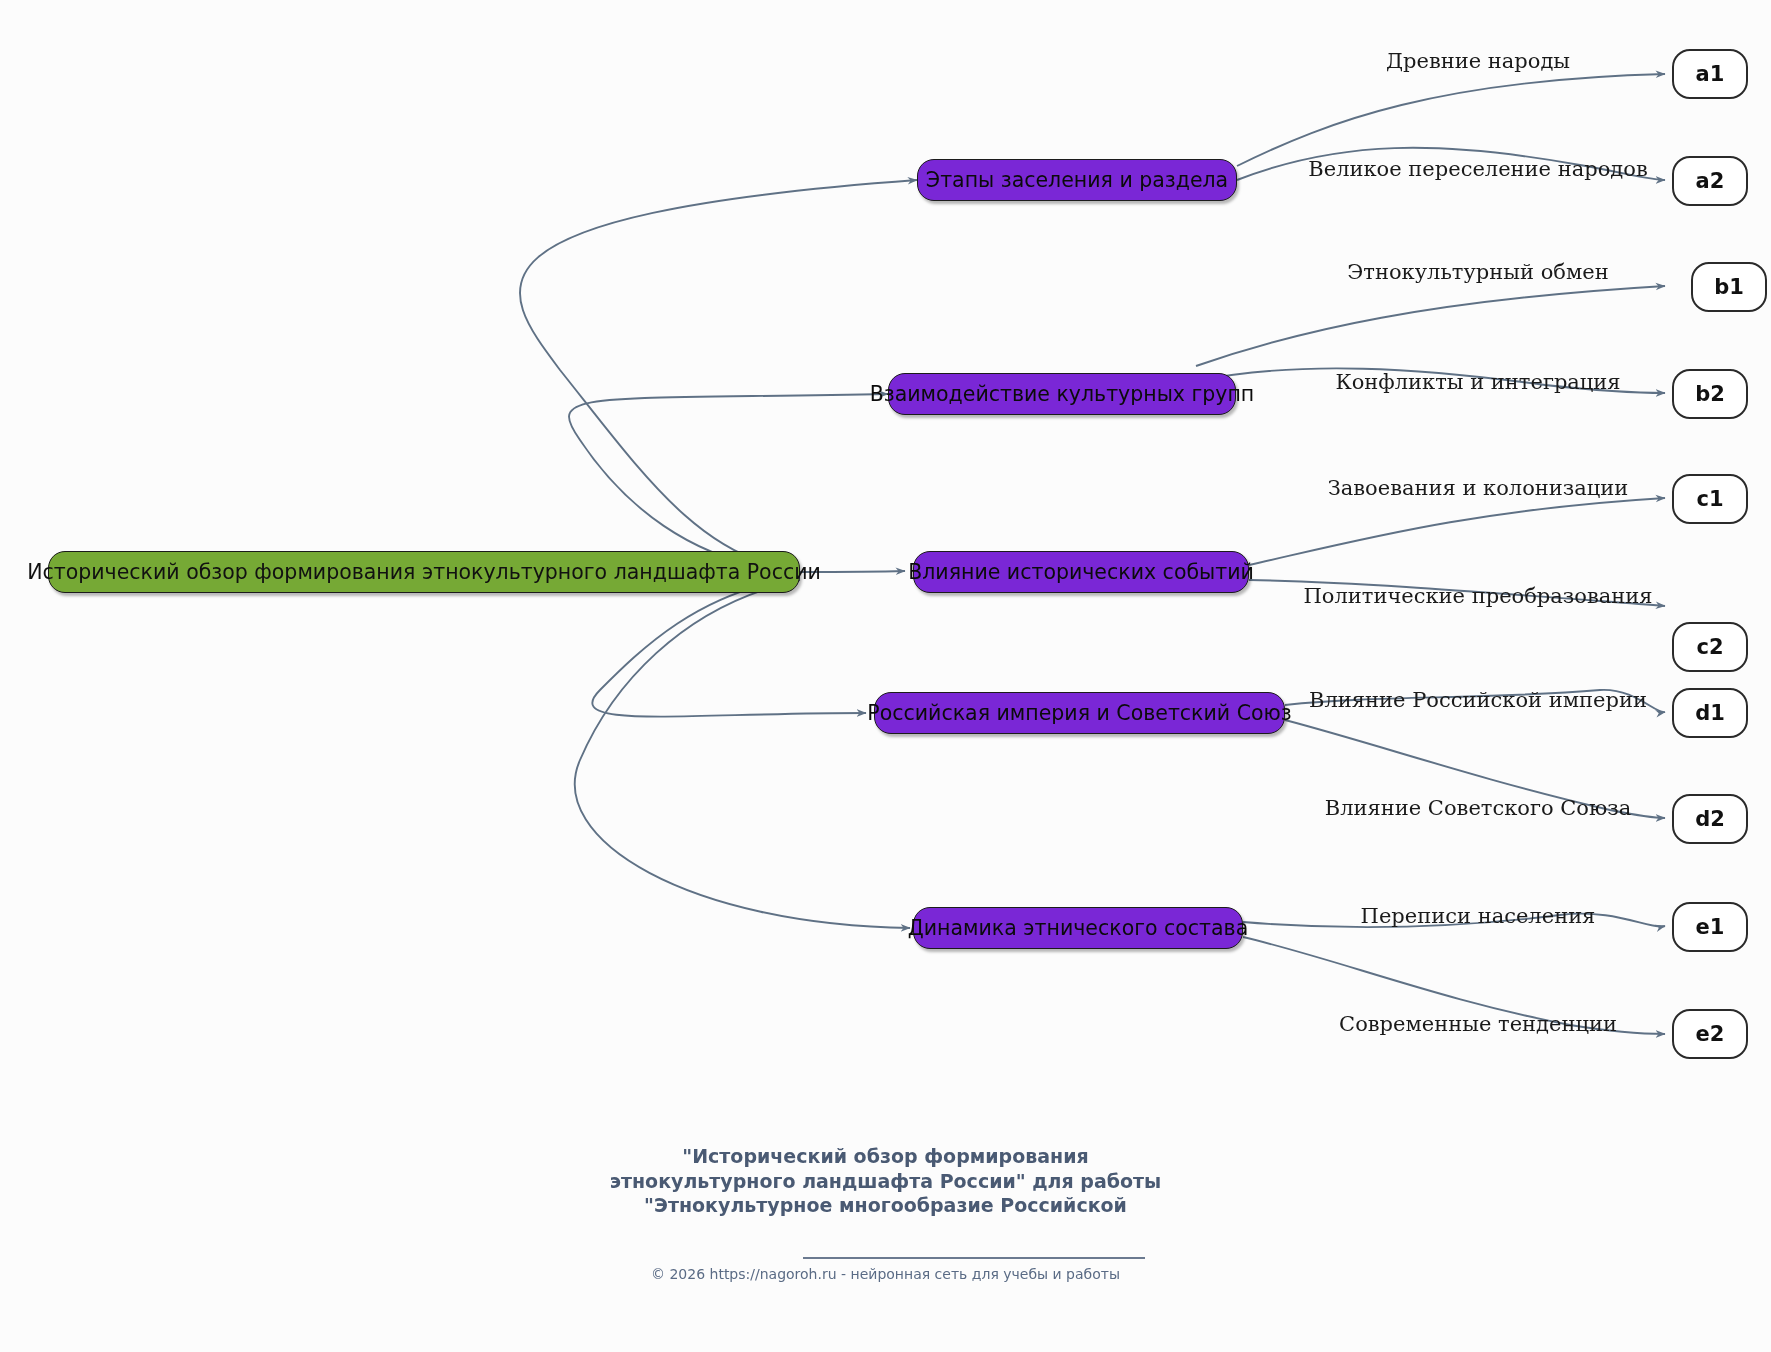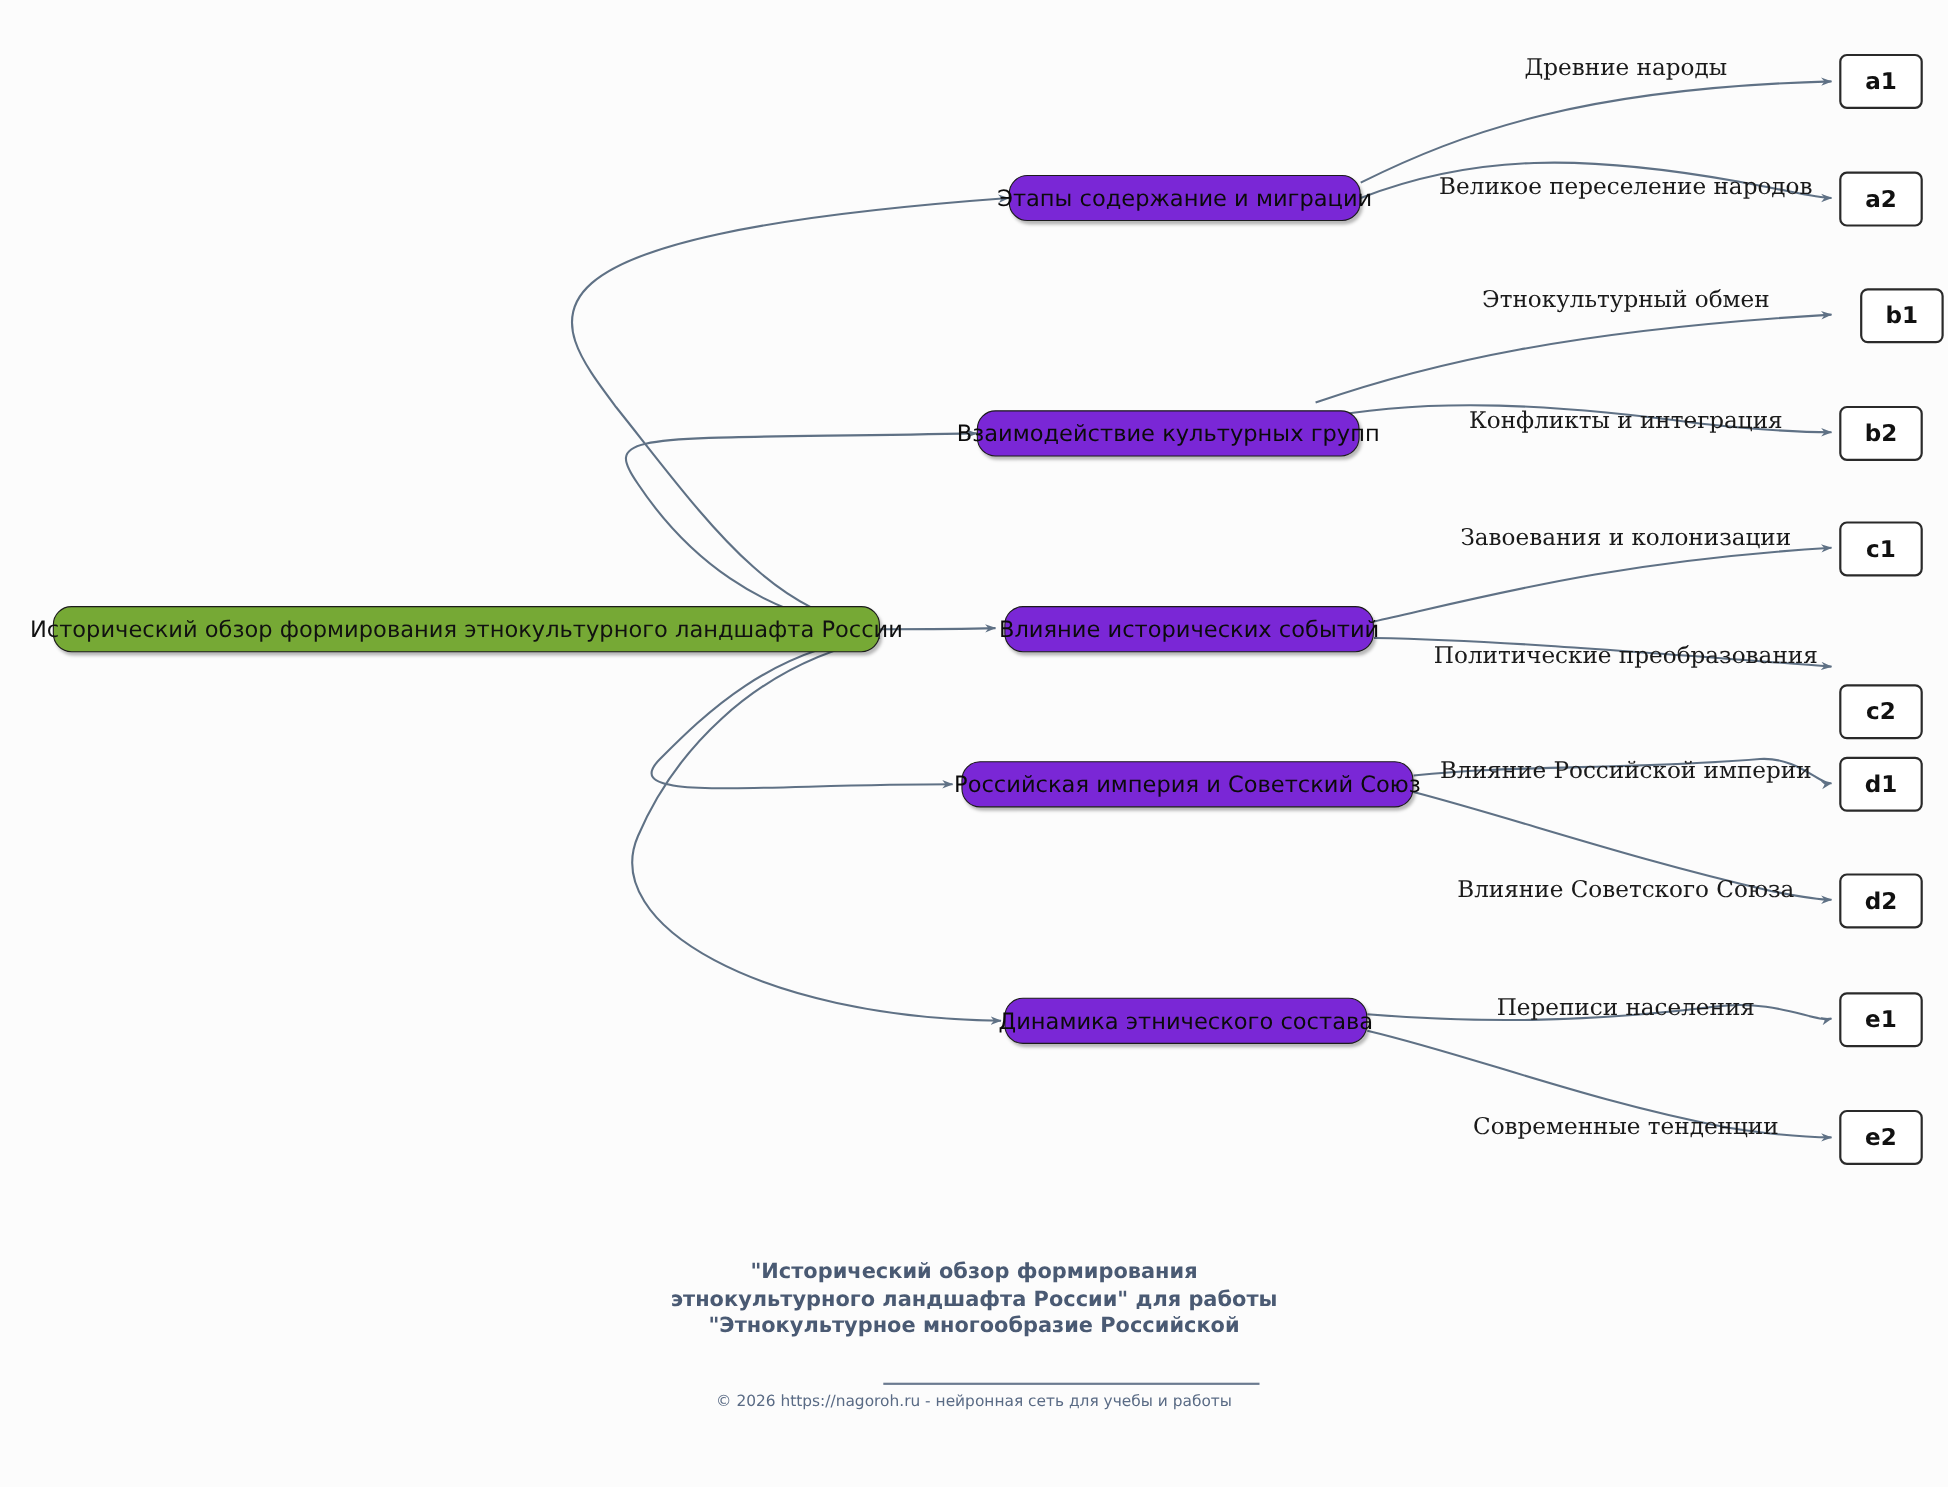--- a/index.html
+++ b/index.html
@@ -42,21 +42,21 @@
     border: 1.6px solid #1b1b1b;
     border-radius: 17px;
     color: #0b0b0b;
     font-size: 20.5px;
     font-family: "DejaVu Sans", sans-serif;
     box-shadow: 2px 3px 3px rgba(0,0,0,0.28);
   }
   .node-leaf {
     background: #ffffff;
     border: 2.2px solid #2a2a2a;
-    border-radius: 7px;
+    border-radius: 18px;
     color: #111111;
     font-size: 21px;
     font-weight: bold;
     font-family: "DejaVu Sans", sans-serif;
   }
   .edge-label {
     position: absolute;
     font-family: "DejaVu Serif", serif;
     font-size: 21px;
     color: #1a1a1a;
@@ -120,21 +120,21 @@
     <path d="M 1243,922 C 1340,930 1440,930 1560,915 C 1615,908 1650,930 1665,926"></path>
     <path d="M 1243,937 C 1340,960 1440,1000 1570,1025 C 1620,1033 1650,1034 1665,1034"></path>
   </g>
 </svg>
 
 <div class="node node-root" style="left:48px; top:551px; width:752px; height:42px;">
   <span>Исторический обзор формирования этнокультурного ландшафта России</span>
 </div>
 
 <div class="node node-branch" style="left:917px; top:159px; width:320px; height:42px;">
-  <span>Этапы содержание и миграции</span>
+  <span>Этапы заселения и раздела</span>
 </div>
 
 <div class="node node-branch" style="left:888px; top:373px; width:348px; height:42px;">
   <span>Взаимодействие культурных групп</span>
 </div>
 
 <div class="node node-branch" style="left:913px; top:551px; width:336px; height:42px;">
   <span>Влияние исторических событий</span>
 </div>
 

